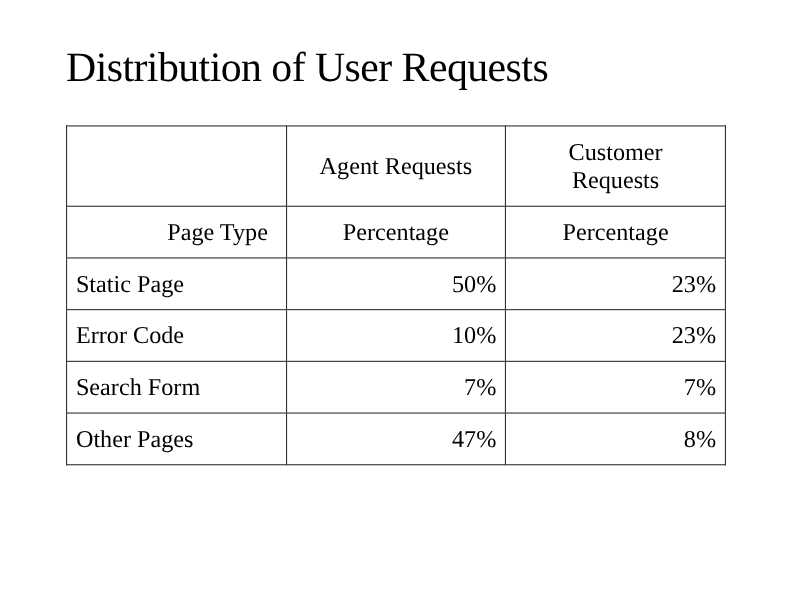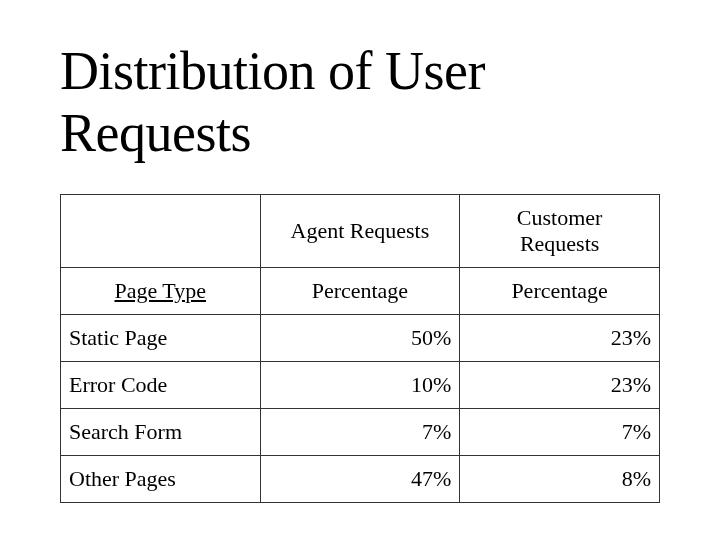--- a/index.html
+++ b/index.html
@@ -13,21 +13,21 @@
       height: 540px;
       background: #ffffff;
       font-family: Georgia, 'Times New Roman', serif;
       display: flex;
       flex-direction: column;
       align-items: flex-start;
       padding: 40px 60px;
     }
 
     h1 {
-      font-size: 54px;
+      font-size: 38px;
       font-weight: normal;
       margin-bottom: 30px;
       letter-spacing: -0.5px;
     }
 
     table {
       border-collapse: collapse;
       width: 600px;
       font-size: 22px;
       border-radius: 28px;
@@ -74,21 +74,21 @@
 <h1>Distribution of User Requests</h1>
 
 <table>
   <thead>
     <tr>
       <th class="col-row-label"></th>
       <th class="col-agent">Agent Requests</th>
       <th class="col-customer">Customer Requests</th>
     </tr>
     <tr>
-      <th class="col-row-label" style="text-align:center;text-decoration:underline;">Page Type</th>
+      <th class="col-row-label" style="text-align:right;">Page Type</th>
       <th class="col-agent">Percentage</th>
       <th class="col-customer">Percentage</th>
     </tr>
   </thead>
   <tbody id="table-body">
   <tr>
         <td>Static Page</td>
         <td>50%</td>
         <td>23%</td>
       </tr>

